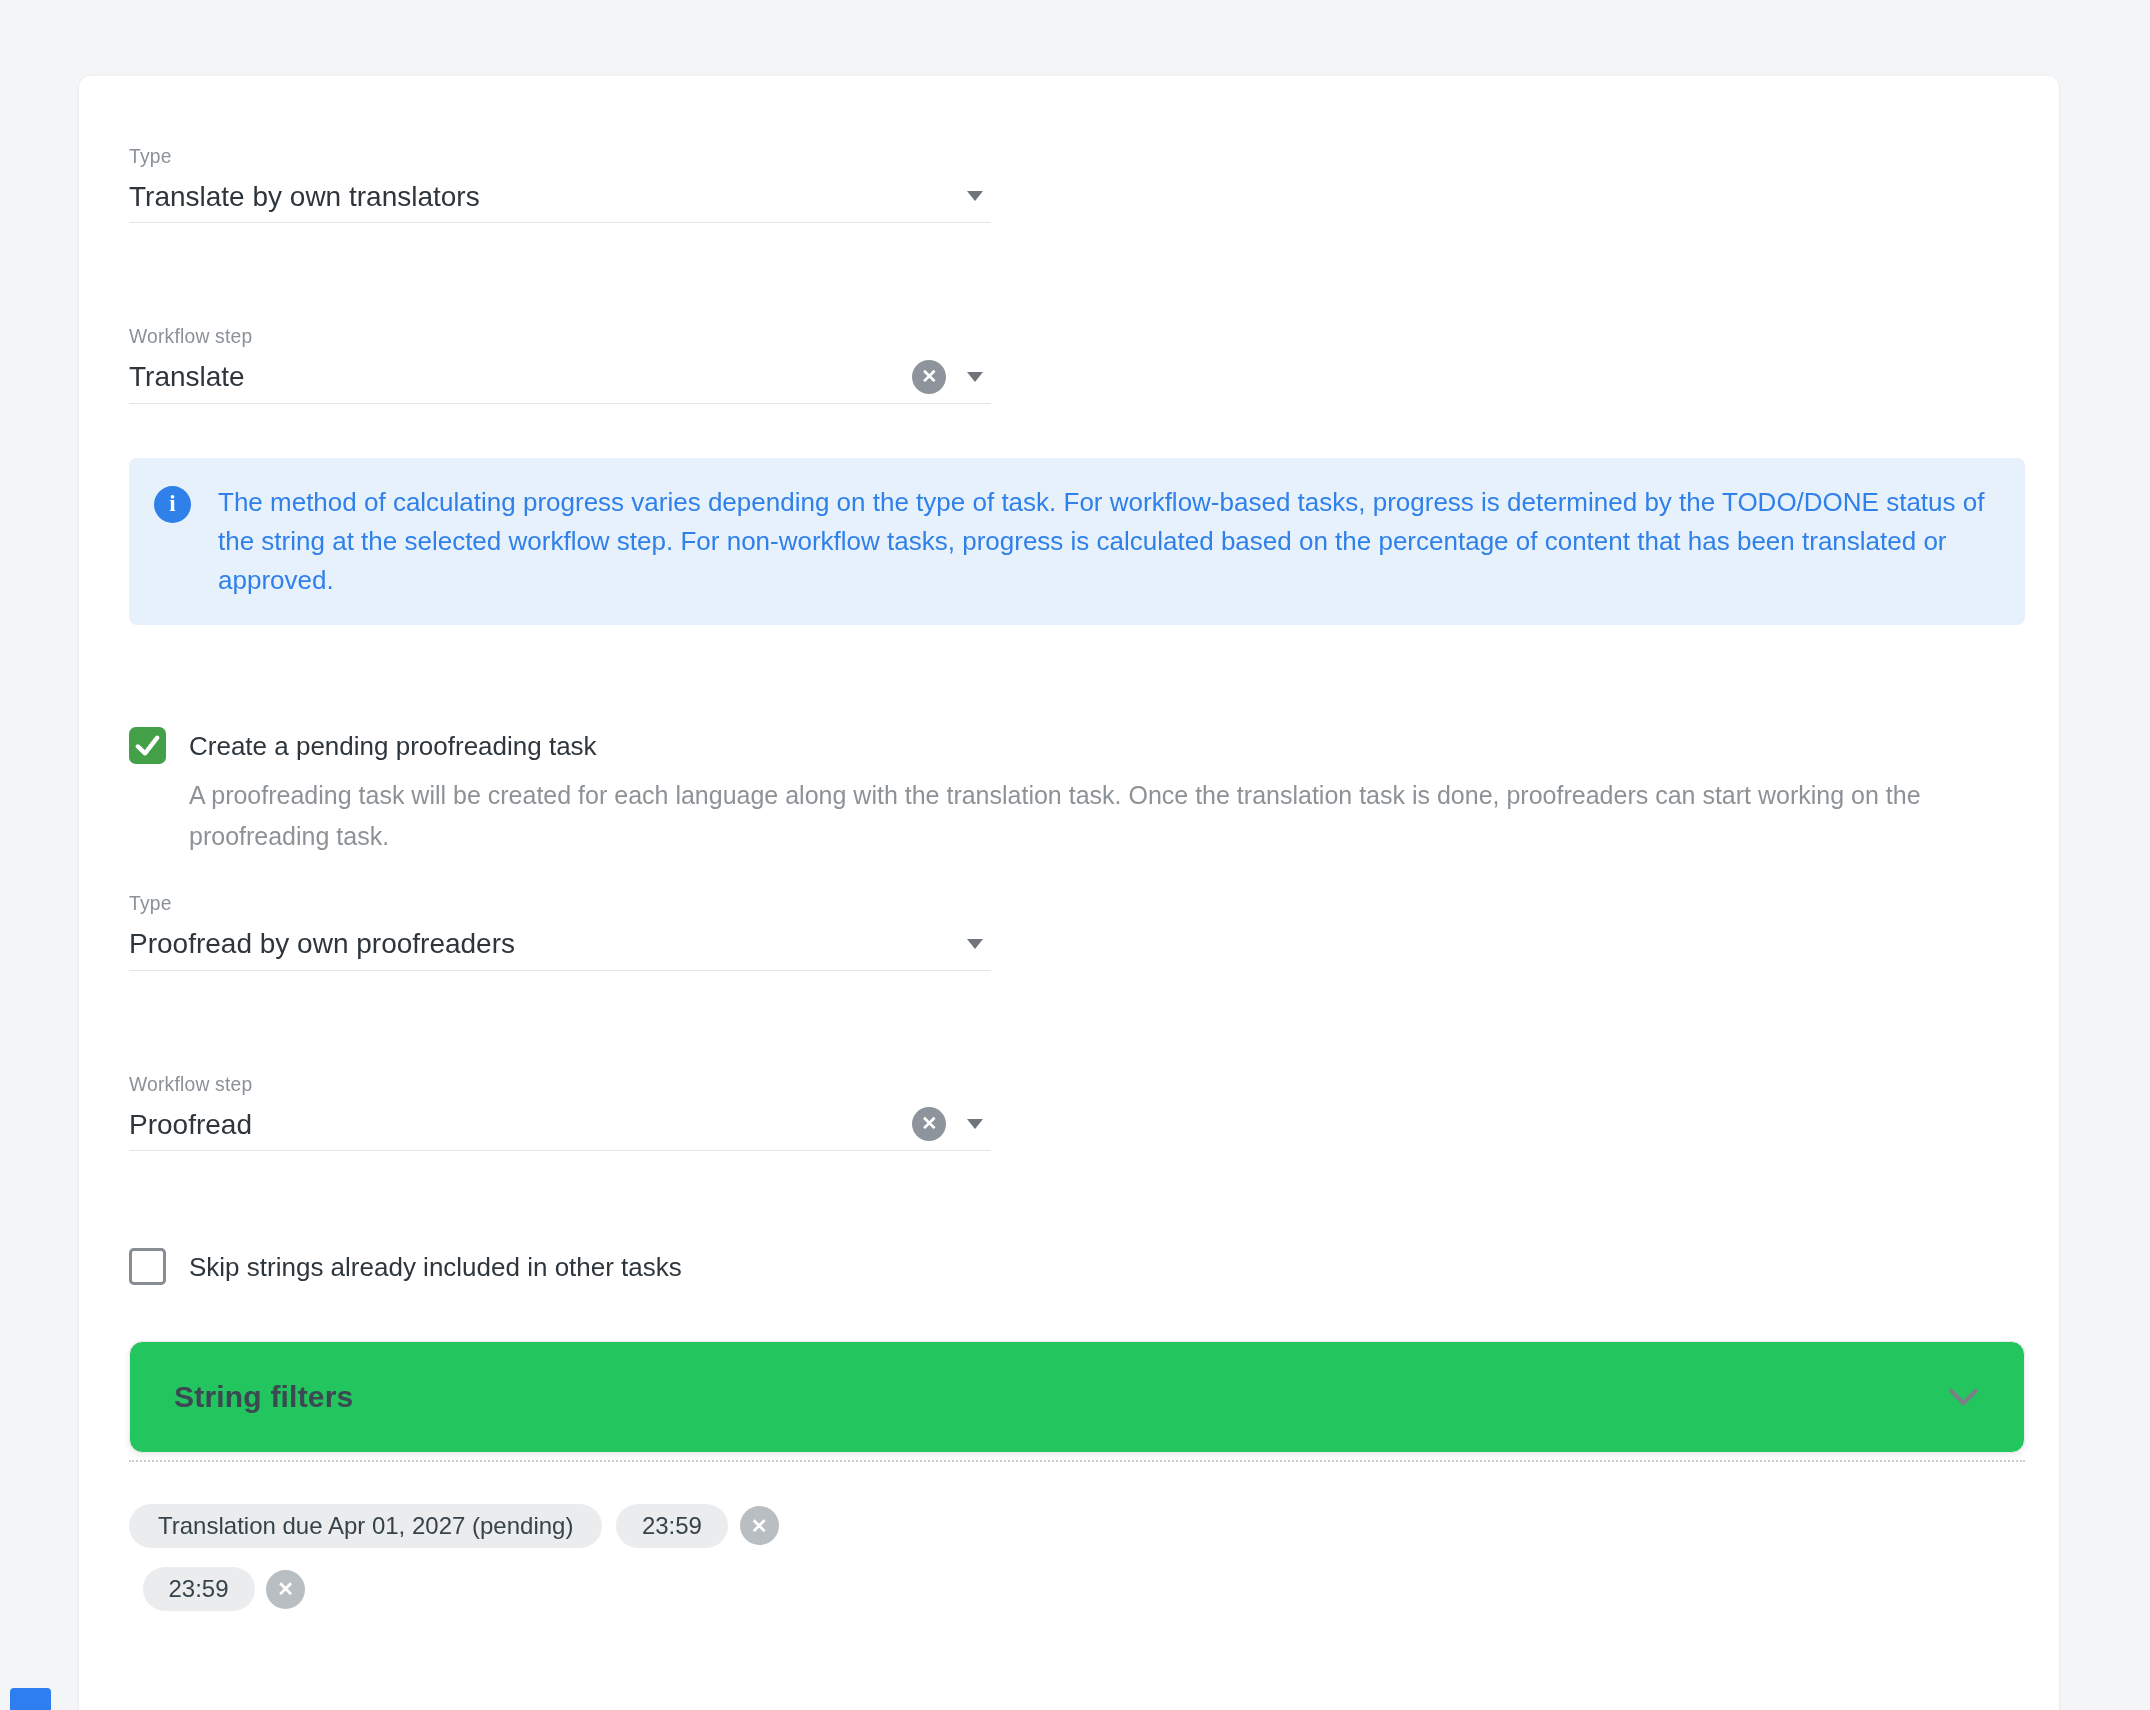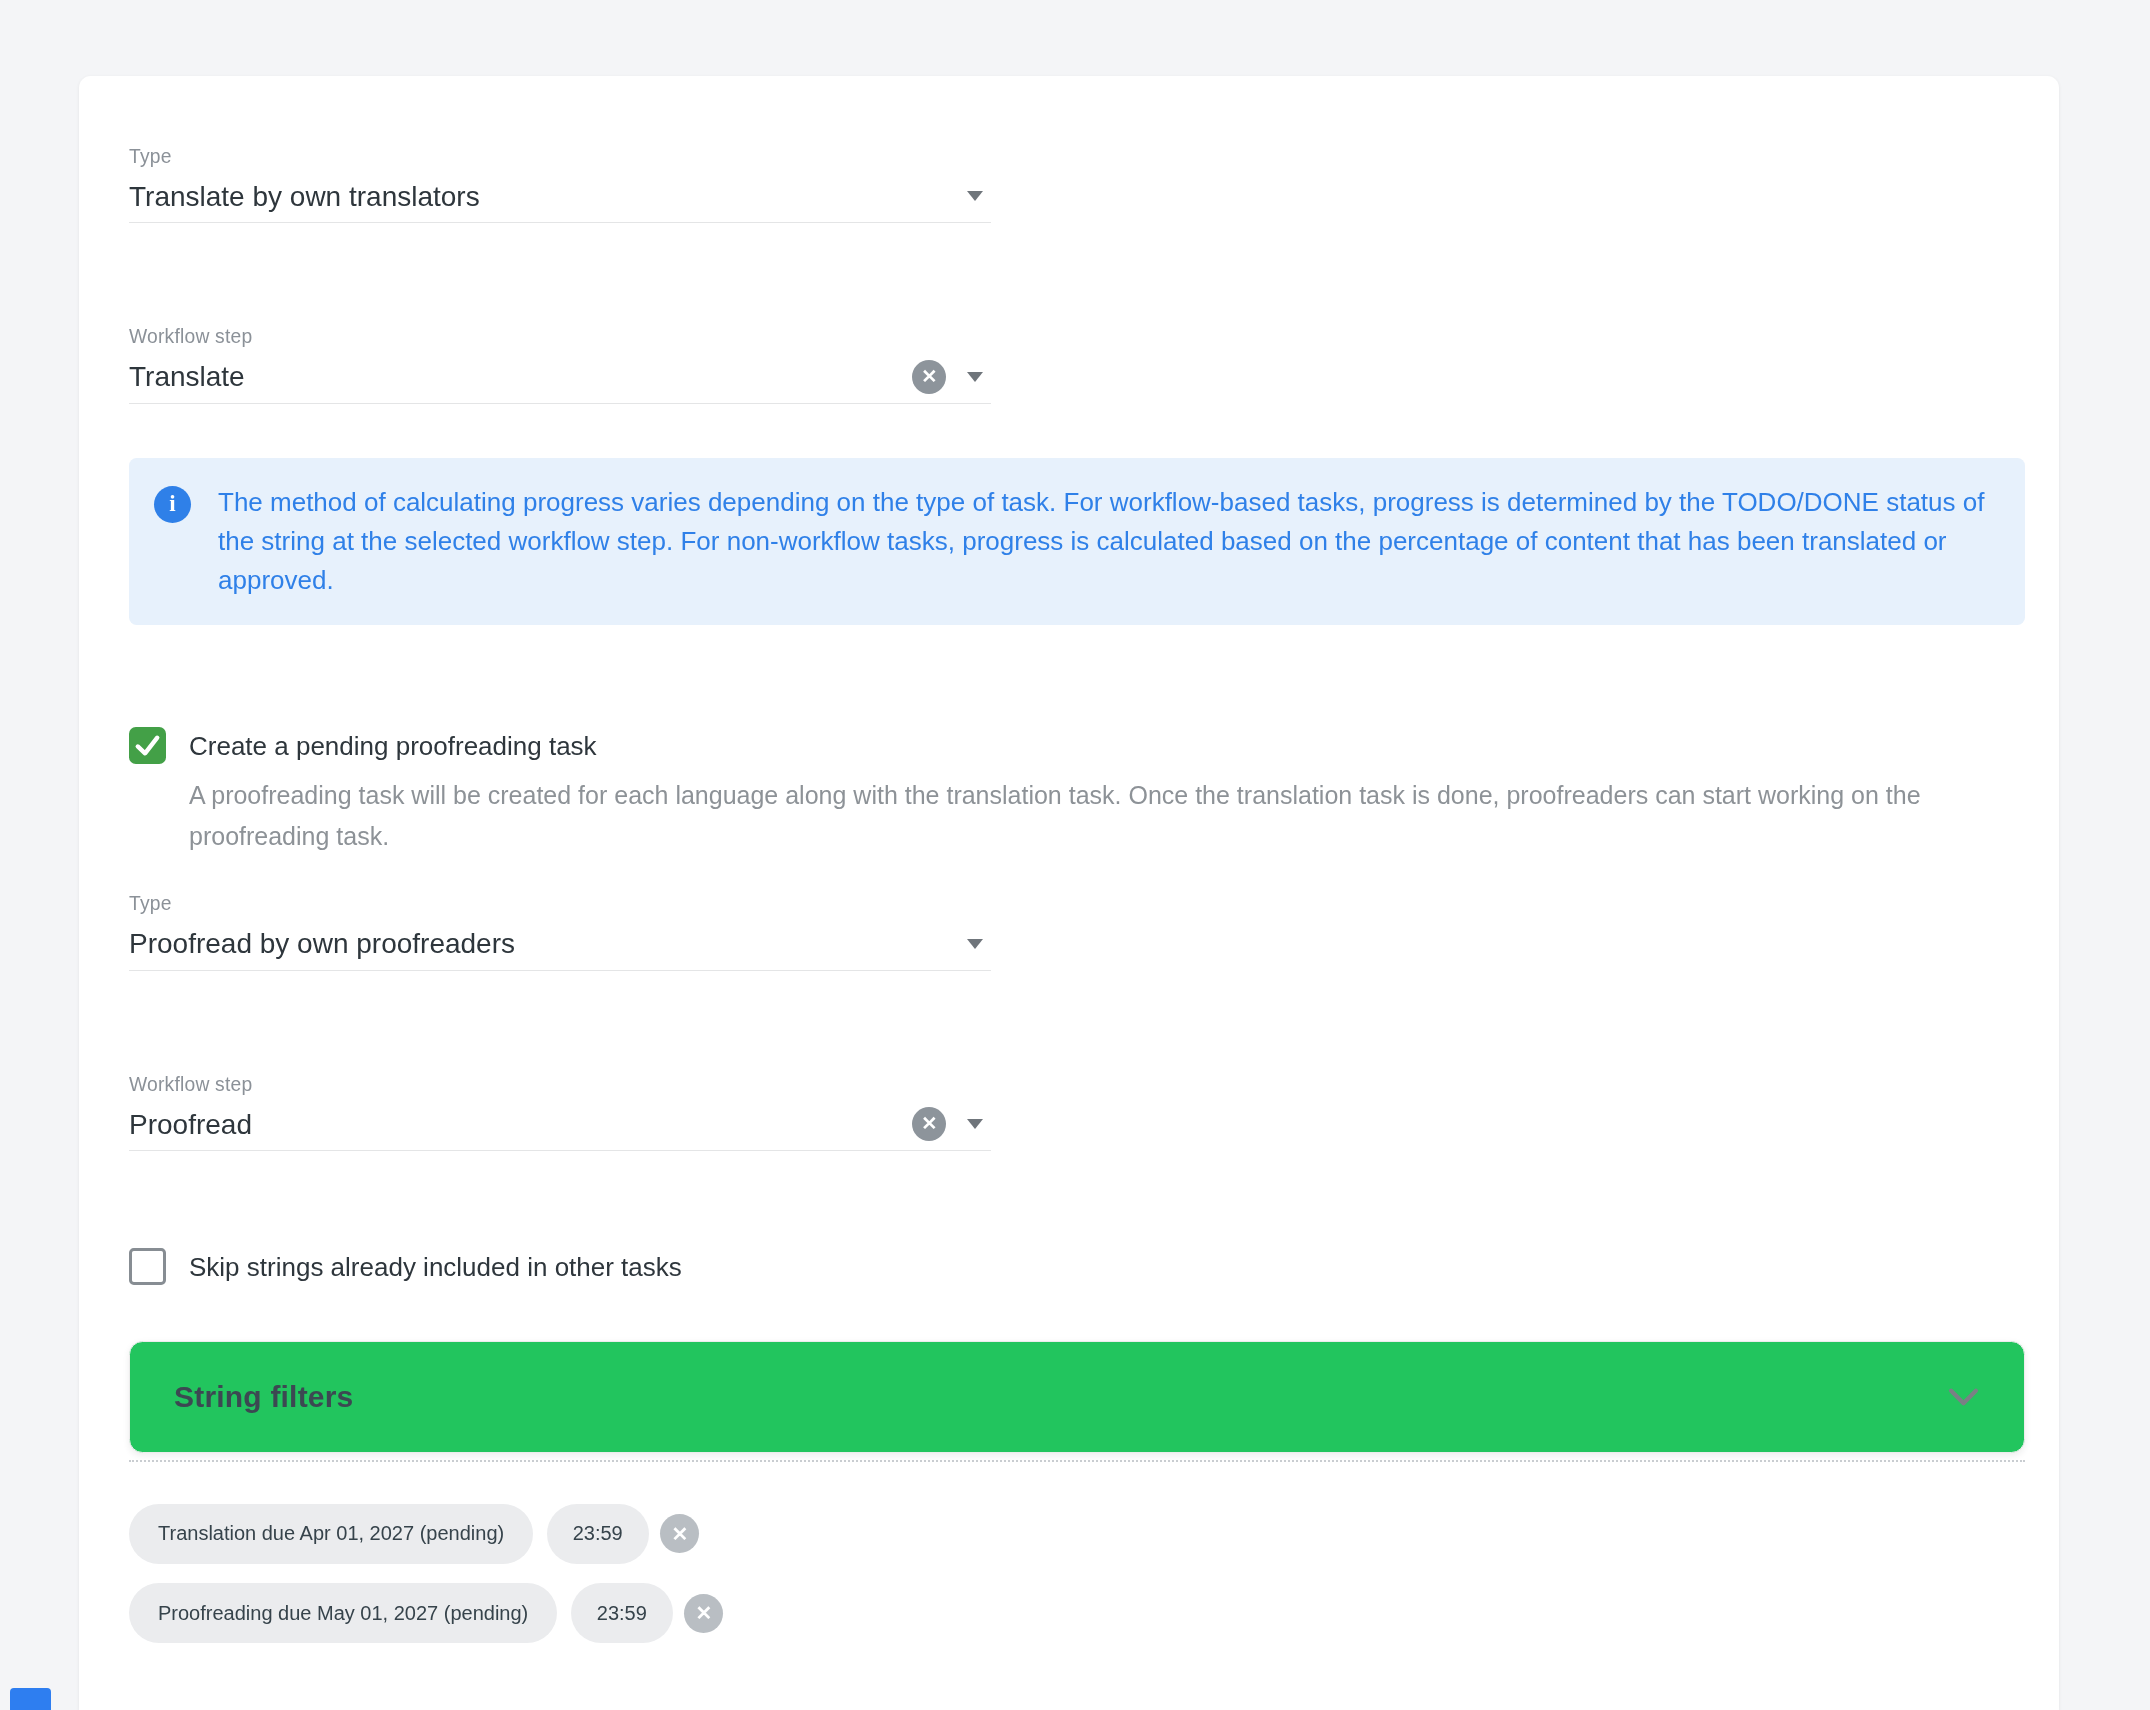--- a/index.html
+++ b/index.html
@@ -99,24 +99,24 @@
   }
   .dotted-divider {
     width:1896px; margin-top:6.8px;
     border-bottom:2.9px dotted #c9cdd1; height:0;
   }
   
   .chip-row { display:flex; align-items:center; }
   .chip-row.r1 { margin-top:42px; }
   .chip-row.r2 { margin-top:19.3px; }
   .chip {
-    height:60px; background:#ebecee; border-radius:30px;
+    height:44px; background:#ebecee; border-radius:30px;
     display:flex; align-items:center;
     padding:0 29px;
-    font-size:20px; font-weight:500; color:#36434b;
+    font-size:24px; font-weight:500; color:#36434b;
     cursor:pointer; white-space:nowrap;
   }
   .chip.time { margin-left:13.5px; padding:0 26px; }
   .chip-x {
     width:39px; height:39px; border-radius:50%;
     background:#b9bec3; color:#fff; border:none; cursor:pointer;
     font-size:20px; font-weight:700; line-height:1;
     display:flex; align-items:center; justify-content:center;
     margin-left:11.6px; flex:0 0 auto;
   }
@@ -191,21 +191,20 @@
     <div class="dotted-divider"></div>
 
     <div class="chip-row r1">
       <div class="chip">Translation due Apr 01, 2027 (pending)</div>
       <div class="chip time">23:59</div>
       <button class="chip-x">
           <span>✕</span>
         </button>
     </div>
     <div class="chip-row r2">
-      <div class="chip">Proofreading due May 01, 2027 (pending)</div>
       <div class="chip time">23:59</div>
       <button class="chip-x">
           <span>✕</span>
         </button>
     </div>
 
   </div>
 
   <div class="corner-blue"></div>
 </div>

